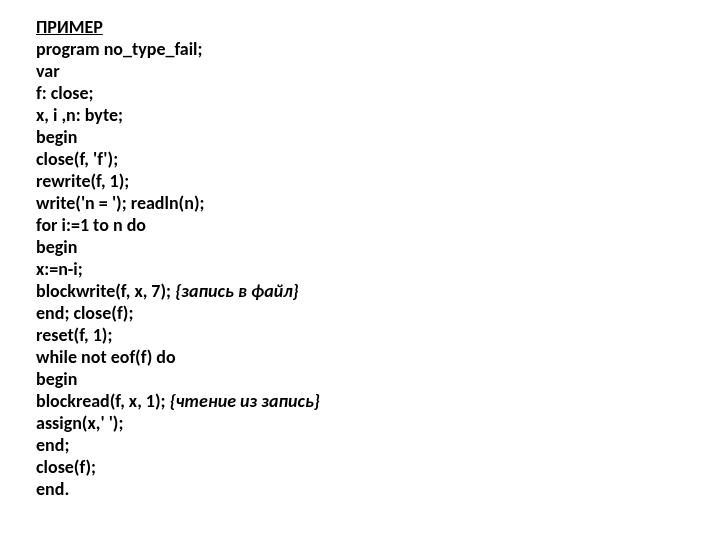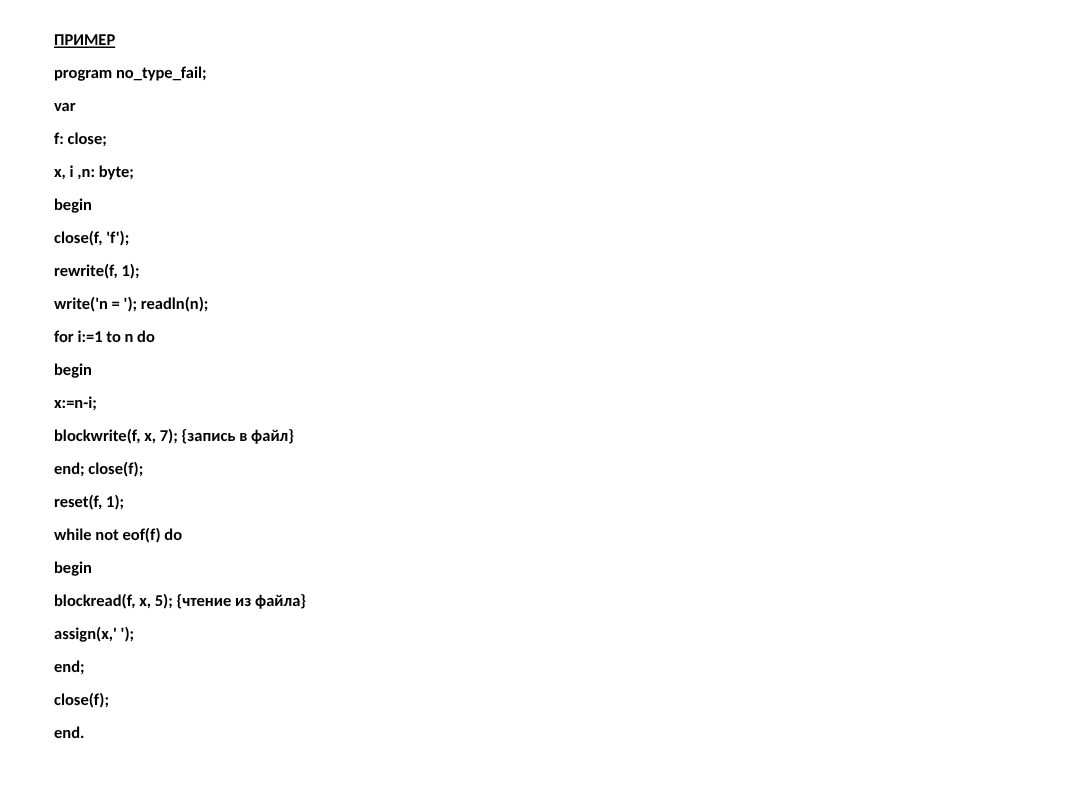--- a/index.html
+++ b/index.html
@@ -8,29 +8,30 @@
       box-sizing: border-box;
     }
     body {
       width: 720px;
       height: 540px;
       background: #ffffff;
       font-family: Calibri, Arial, sans-serif;
       padding: 16px 0 0 36px;
     }
     .line {
-      font-size: 11px;
+      font-size: 18px;
       line-height: 22px;
       font-weight: bold;
       color: #000000;
     }
     .title {
       text-decoration: underline;
     }
     .comment {
+      font-style: italic;
     }
   </style>
 </head>
 <body>
 
 <div class="line title">ПРИМЕР</div>
 <div class="line">program no_type_fail;</div>
 <div class="line">var</div>
 <div class="line">f: close;</div>
 <div class="line">x, i ,n: byte;</div>
@@ -39,17 +40,17 @@
 <div class="line">rewrite(f, 1);</div>
 <div class="line">write('n = '); readln(n);</div>
 <div class="line">for i:=1 to n do</div>
 <div class="line">begin</div>
 <div class="line">x:=n-i;</div>
 <div class="line"><span>blockwrite(f, x, 7); </span><span class="comment">{запись в файл}</span></div>
 <div class="line">end; close(f);</div>
 <div class="line">reset(f, 1);</div>
 <div class="line">while not eof(f) do</div>
 <div class="line">begin</div>
-<div class="line"><span>blockread(f, x, 5); </span><span class="comment">{чтение из файла}</span></div>
+<div class="line"><span>blockread(f, x, 1); </span><span class="comment">{чтение из запись}</span></div>
 <div class="line">assign(x,' ');</div>
 <div class="line">end;</div>
 <div class="line">close(f);</div>
 <div class="line">end.</div>
 
 </body></html>

